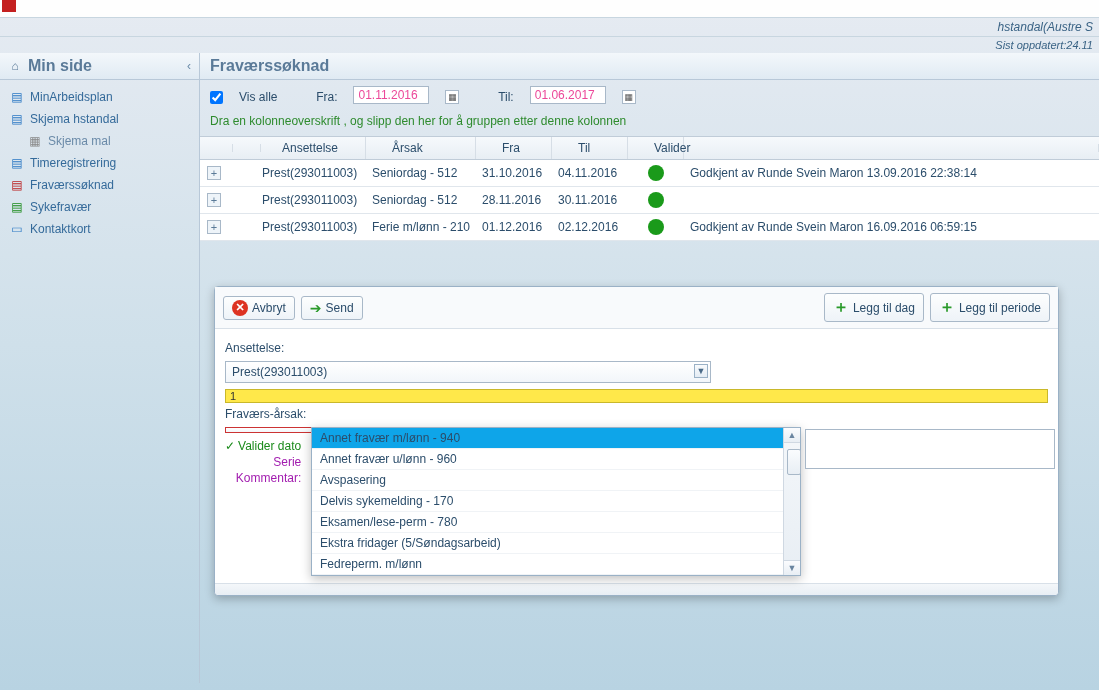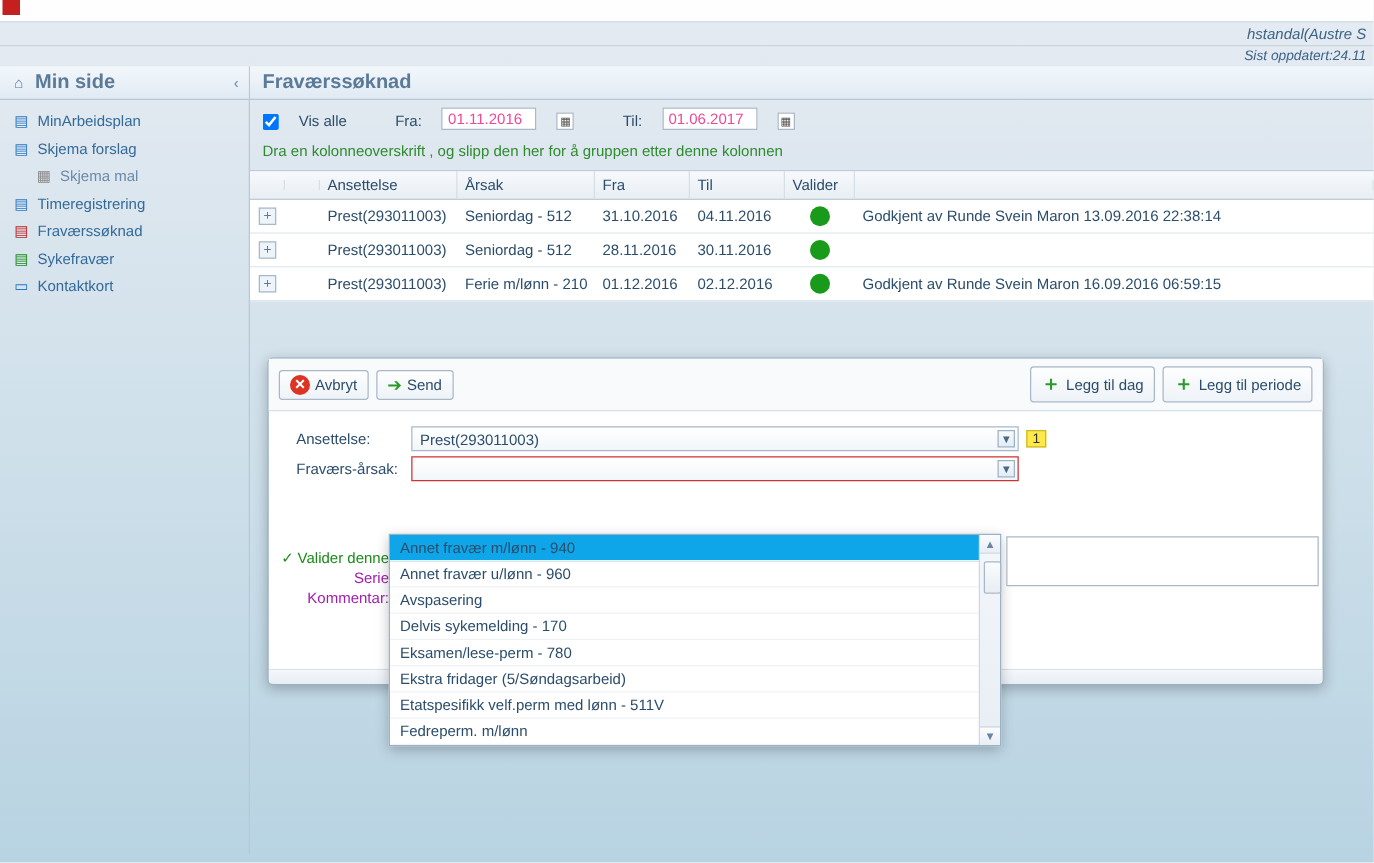--- a/index.html
+++ b/index.html
@@ -45,21 +45,21 @@
 .filter-row { display:flex; align-items:flex-end; gap:16px; padding:6px 10px; }
 .chk { width:13px;height:13px; }
 .date-input { border:1px solid #a8b8c8; background:#fff; padding:1px 4px; width:76px; font-size:12px; color:#ec4899;}
 .cal-btn { width:14px;height:14px; border:1px solid #a8b8c8; background:#fff; display:inline-block; cursor:pointer; font-size:9px; line-height:12px; text-align:center; color:#555;}
 
 .group-hint { color:#2e8b2e; padding:4px 10px; font-size:12px;}
 
 .grid { border-top:1px solid #c0ccd8; margin-top:4px; }
 .grid-header, .grid-row { display:grid; grid-template-columns: 28px 28px 110px 110px 76px 76px 56px auto; align-items:center; }
 .grid-header { background:linear-gradient(#f6f9fc,#e8eef4); border-bottom:1px solid #c0ccd8; }
-.grid-header .cell { padding:4px 6px; font-weight:normal; color:#2b4d6b; border-right:1px solid #d6dee6; }
+.grid-header .cell { padding:4px 6px; font-weight:normal; color:#2b4d6b; border-right:1px solid #d6dee6;margin-left:20px; }
 .grid-row { border-bottom:1px solid #e0e6ec; background:#fff; }
 .grid-row .cell { padding:5px 6px; color:#2b4d6b; white-space:nowrap; }
 .expand { width:14px; height:14px; border:1px solid #a8b8c8; background:#eef4f9; text-align:center; line-height:12px; font-size:11px; color:#5a7a98; cursor:pointer; margin:auto;}
 .status-dot { width:16px;height:16px; border-radius:50%; background:#1a9a1a; margin:auto; }
 
 
 .dialog {
   position:absolute; left:214px; top:286px; width:845px;
   background:#fff; border:1px solid #9ab1c6; border-radius:4px;
   box-shadow:0 3px 10px rgba(0,0,0,0.25);
@@ -70,21 +70,21 @@
 .btn {
   display:inline-flex; align-items:center; gap:4px;
   border:1px solid #a8b8c8; background:linear-gradient(#fdfefe,#eef3f8);
   padding:3px 8px; border-radius:3px; cursor:pointer; color:#2b4d6b;
 }
 .ico-cancel { width:16px;height:16px; background:#d32; border-radius:50%; color:#fff; display:inline-flex; align-items:center; justify-content:center; font-weight:bold; font-size:11px;}
 .ico-send { color:#2a9a2a; font-size:14px;}
 .ico-plus { color:#2a9a2a; font-size:16px; font-weight:bold;}
 
 .dlg-body { padding:8px 10px 14px; position:relative;}
-.form-row { display:flex; align-items:center; gap:6px; margin:4px 12px;}
+.form-row { display:flex; gap:6px; margin:4px 0;flex-direction:column;}
 .form-row label { width:86px; color:#2b4d6b; }
 .dd {
   flex:1; max-width:486px; border:1px solid #a8b8c8; background:linear-gradient(#fff,#f2f6fa);
   padding:2px 18px 2px 6px; position:relative; font-size:12px; color:#2b4d6b; height:20px; line-height:16px;
 }
 .dd .arrow { position:absolute; right:2px; top:2px; width:14px;height:14px;
   border:1px solid #9ab1c6; background:linear-gradient(#f8fafc,#e4ecf4);
   text-align:center; font-size:9px; color:#4a6a88; line-height:12px;}
 .dd.err { border:1px solid #c33; }
 .badge-yellow { background:#ffe84a; color:#333; border:1px solid #c9b82a; padding:0 4px; font-size:11px;}
@@ -142,21 +142,21 @@
       </h2>
       <span class="collapse-arrow">‹</span>
     </div>
     <div class="sb-list" id="sb-list">
         <div class="sb-item">
           <span class="ico ico-cal">▤</span>
           <span>MinArbeidsplan</span>
         </div>
         <div class="sb-item">
           <span class="ico ico-cal">▤</span>
-          <span>Skjema forslag</span>
+          <span>Skjema hstandal</span>
         </div>
         <div class="sb-item child">
           <span class="ico ico-grey">▦</span>
           <span>Skjema mal</span>
         </div>
         <div class="sb-item">
           <span class="ico ico-cal">▤</span>
           <span>Timeregistrering</span>
         </div>
         <div class="sb-item">
@@ -283,35 +283,34 @@
       <label>Fraværs-årsak:</label>
       <div class="dd err">
         <span></span>
         <span class="arrow">▼</span>
       </div>
     </div>
 
     <div class="side-labels">
       <div class="valider">
         <span class="chkmark">✓</span>
-        <span>Valider denne</span>
+        <span>Valider dato</span>
       </div>
       <div class="serie">Serie</div>
       <div class="kommentar">Kommentar:</div>
     </div>
 
     <div class="dd-list">
       <div id="dd-options">
           <div class="opt hl">Annet fravær m/lønn - 940</div>
           <div class="opt">Annet fravær u/lønn - 960</div>
           <div class="opt">Avspasering</div>
           <div class="opt">Delvis sykemelding - 170</div>
           <div class="opt">Eksamen/lese-perm - 780</div>
           <div class="opt">Ekstra fridager (5/Søndagsarbeid)</div>
-          <div class="opt">Etatspesifikk velf.perm med lønn - 511V</div>
           <div class="opt">Fedreperm. m/lønn</div>
         </div>
       <div class="dd-list-scroll"></div>
     </div>
 
     <div style="position:absolute; left:590px; top:100px; width:250px;">
       <div class="textarea-like"></div>
     </div>
     <div class="scroll-thingy" style="left:572px; top:120px; position:absolute;"></div>
     <div style="height:132px;"></div>

